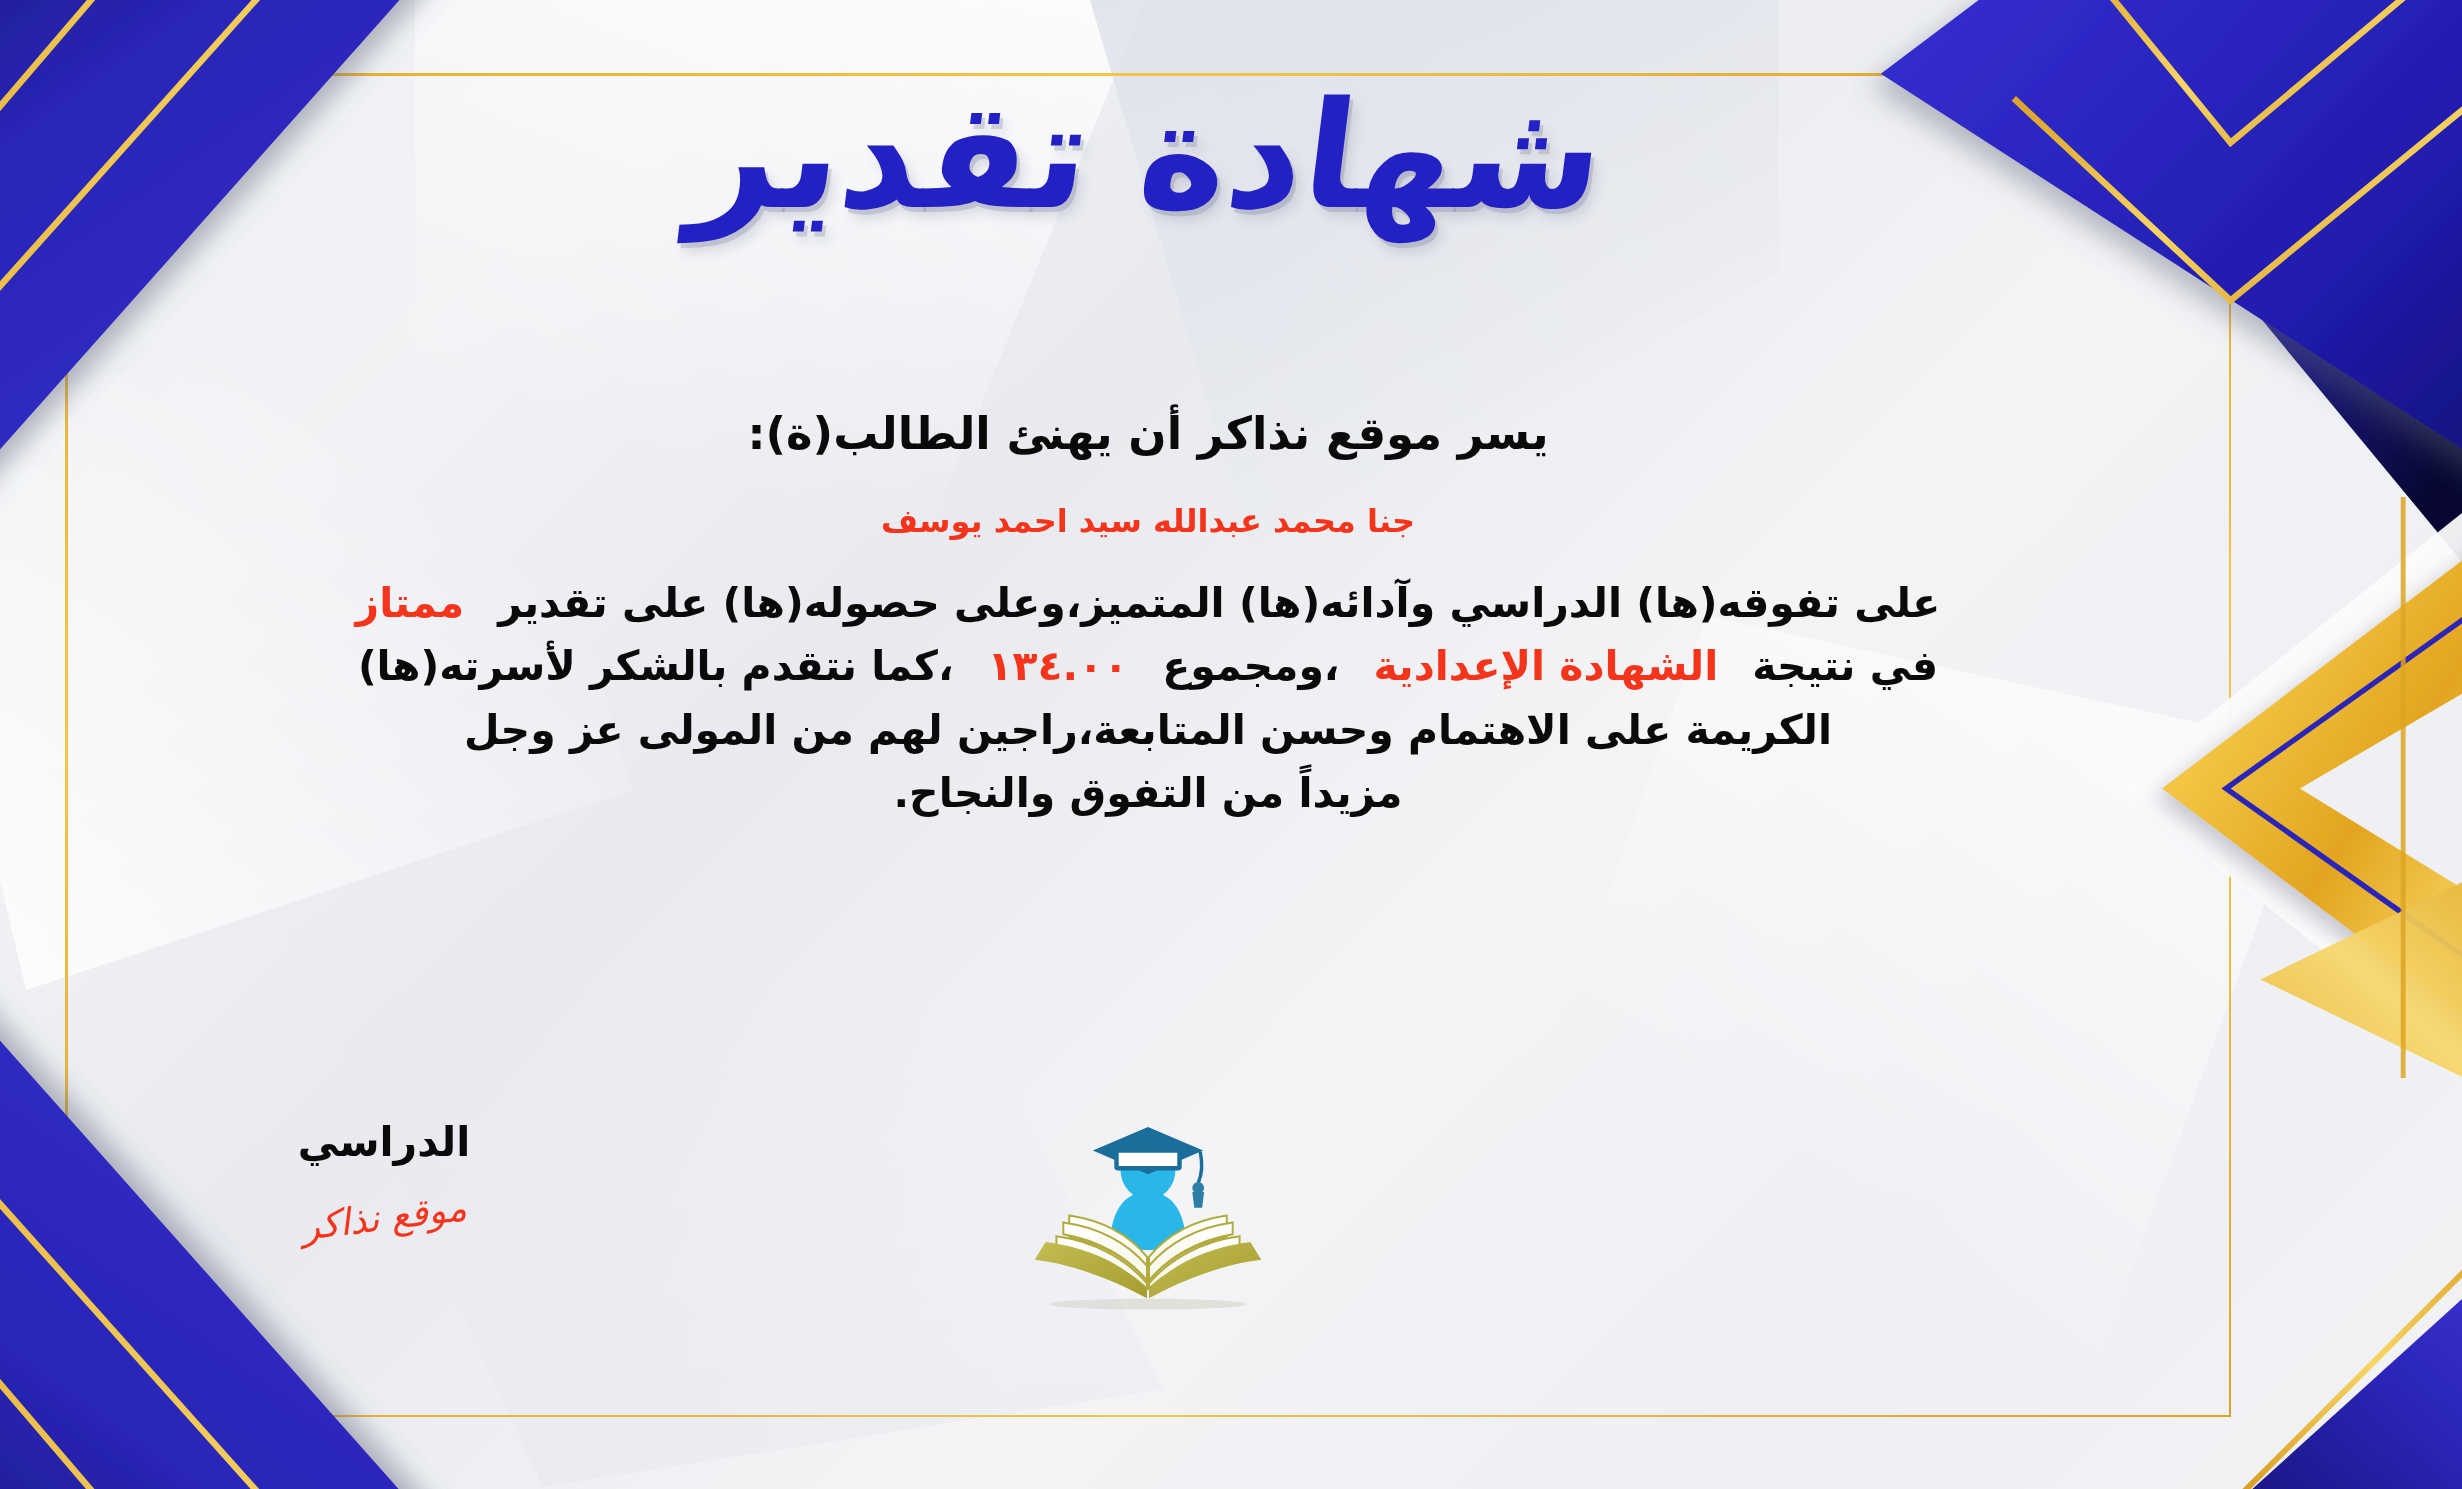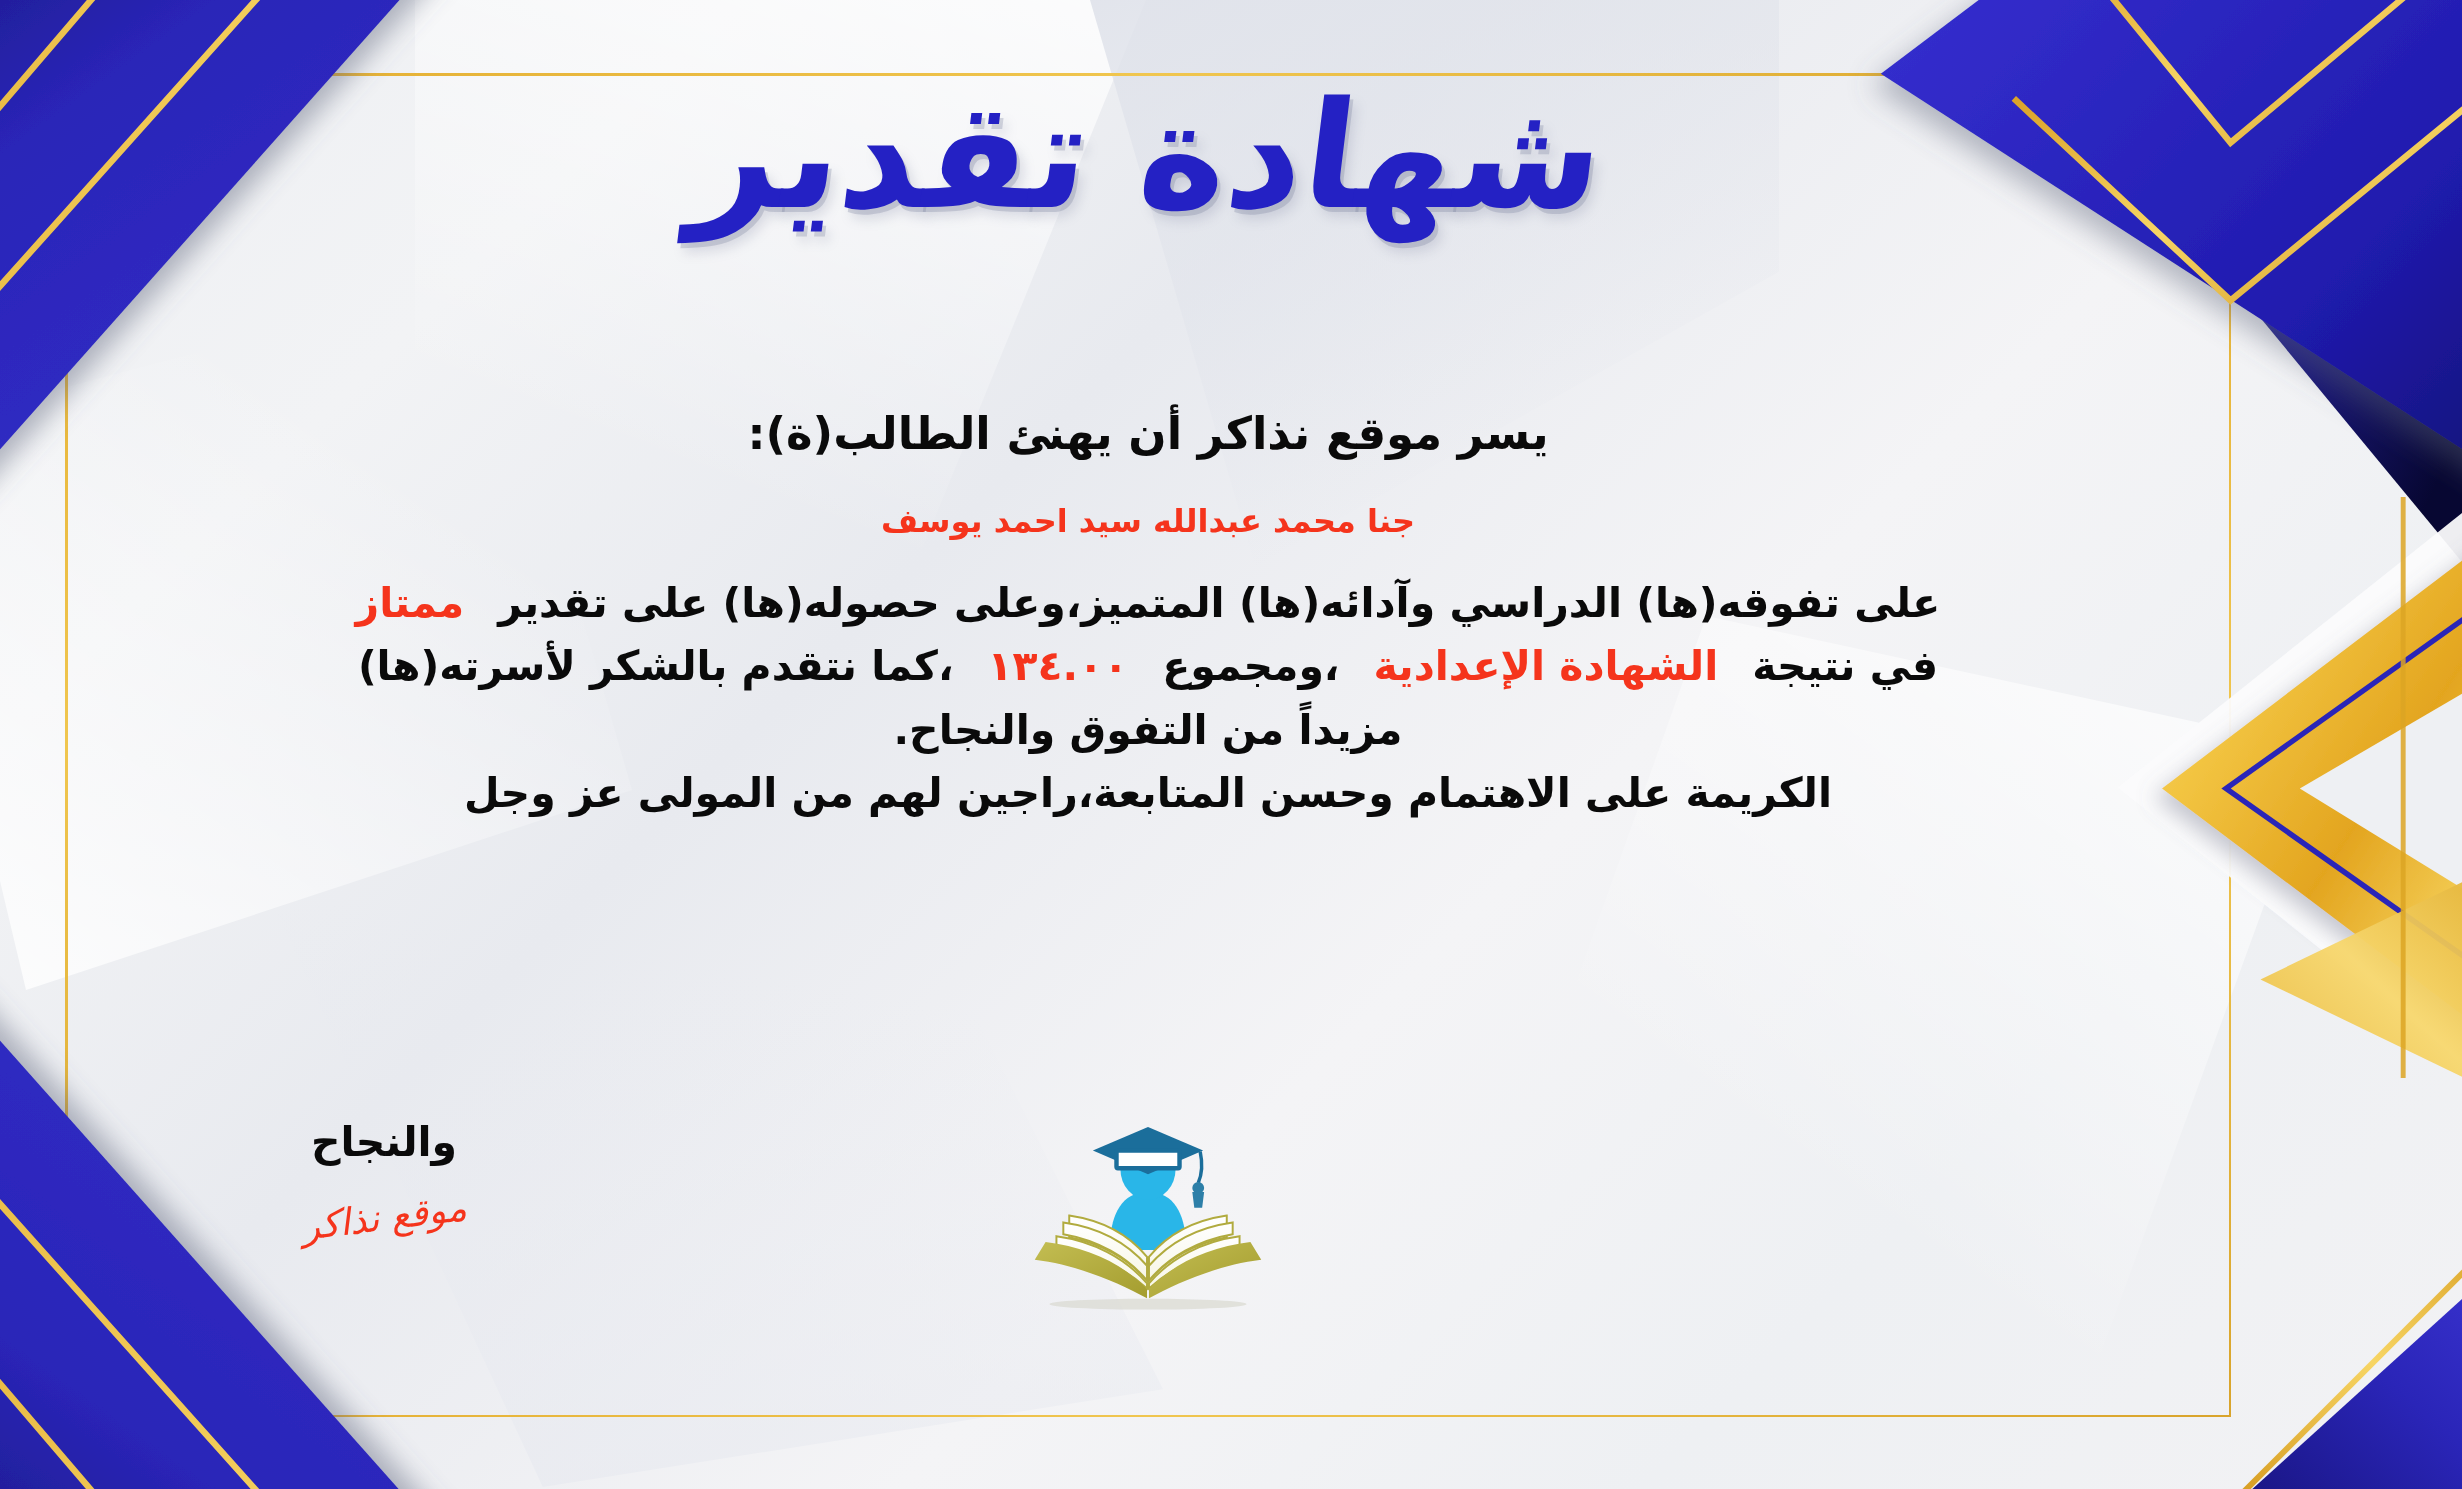--- a/index.html
+++ b/index.html
@@ -366,28 +366,28 @@
       <div class="para">
 
         <span class="p-line">
           <span>على تفوقه(ها) الدراسي وآدائه(ها) المتميز،وعلى حصوله(ها) على تقدير</span><span class="gap"></span><span class="hl">ممتاز</span>
         </span>
 
         <span class="p-line">
           <span>في نتيجة</span><span class="gap"></span><span class="hl">الشهادة الإعدادية</span><span class="gap"></span><span>،ومجموع</span><span class="gap"></span><span class="hl">١٣٤.٠٠</span><span class="gap"></span><span>،كما نتقدم بالشكر لأسرته(ها)</span>
         </span>
 
+        <span class="p-line">الكريمة على الاهتمام وحسن المتابعة،راجين لهم من المولى عز وجل</span>
+
         <span class="p-line">مزيداً من التفوق والنجاح.</span>
-
-        <span class="p-line">الكريمة على الاهتمام وحسن المتابعة،راجين لهم من المولى عز وجل</span>
       </div>
     </div>
 
     <div class="sign-block">
-      <div class="sign-label">والنجاح</div>
+      <div class="sign-label">الدراسي</div>
       <div class="sign-script">موقع نذاكر</div>
     </div>
 
     <div class="logo-block">
       <svg class="logo-mark" viewBox="0 0 520 400">
         <defs>
           <linearGradient id="gPage" x1="0" y1="0" x2="0" y2="1">
             <stop offset="0%" stop-color="#ffffff"></stop>
             <stop offset="100%" stop-color="#f7f6e6"></stop>
           </linearGradient>

